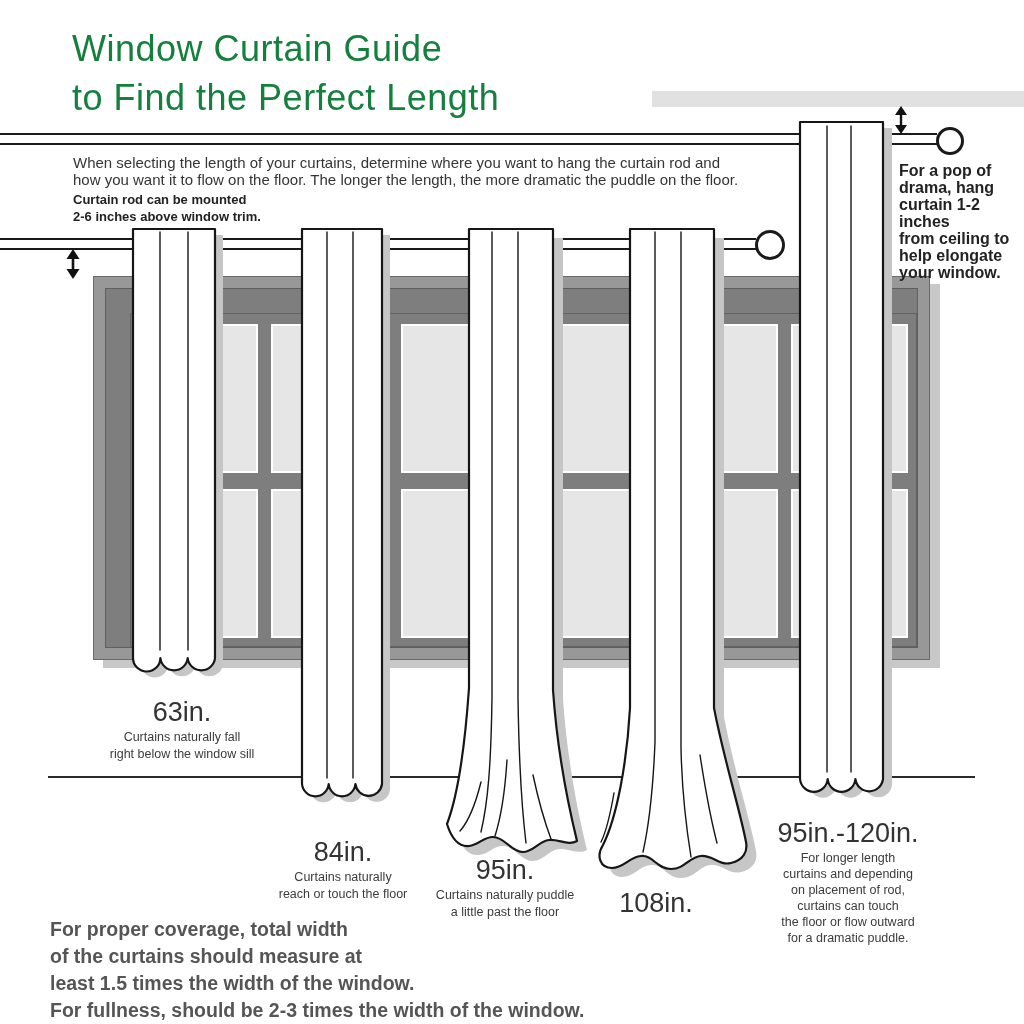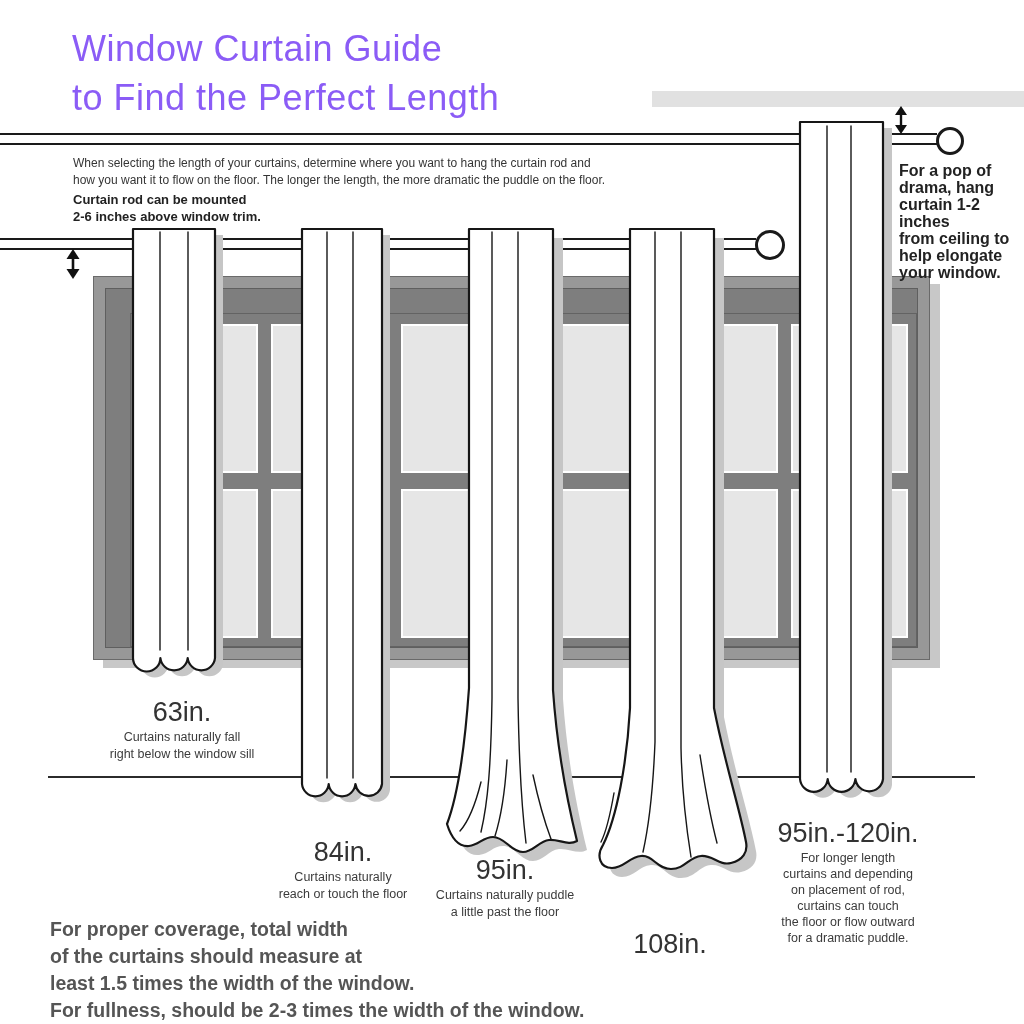--- a/index.html
+++ b/index.html
@@ -3,22 +3,22 @@
 <meta charset="utf-8">
 <style>
   html,body{margin:0;padding:0;background:#fff;}
   body{width:1024px;height:1024px;position:relative;overflow:hidden;
        font-family:"Liberation Sans", sans-serif;color:#3a3a3a;}
   .abs{position:absolute;}
   .ml{white-space:pre-line;}
 
   
   .title{left:72px;top:24px;font-size:36px;line-height:49px;letter-spacing:.5px;
-         color:#8b5cf6;font-weight:400;z-index:5;}
-  .intro{left:73px;top:155px;font-size:12px;line-height:16.5px;color:#353535;z-index:5;}
+         color:#15803d;font-weight:400;z-index:5;}
+  .intro{left:73px;top:155px;font-size:15px;line-height:16.5px;color:#353535;z-index:5;}
   .rod-note{left:73px;top:192px;font-size:13px;line-height:16.5px;font-weight:700;color:#222;z-index:5;}
   .ceil-note{left:899px;top:162px;width:120px;font-size:16px;line-height:17px;
              font-weight:700;color:#222;z-index:5;}
   .width-note{left:50px;top:896px;font-size:19.5px;line-height:27px;font-weight:700;
               color:#555;z-index:5;margin-top:20px;}
 
   .clabel{z-index:5;text-align:center;width:240px;}
   .clabel .big{font-size:27px;color:#333;line-height:30px;}
   .clabel .desc{font-size:12.5px;line-height:16.5px;color:#3b3b3b;margin-top:2px;}
 
@@ -166,21 +166,21 @@
 <div class="abs clabel" style="left:223px;top:820px;margin-top:17px;">
   <div class="big">84in.</div>
   <div class="desc ml">Curtains naturally
 reach or touch the floor</div>
 </div>
 <div class="abs clabel" style="left:385px;top:855px;">
   <div class="big">95in.</div>
   <div class="desc ml">Curtains naturally puddle
 a little past the floor</div>
 </div>
-<div class="abs clabel" style="left:550px;top:888px;margin-top:41px;">
+<div class="abs clabel" style="left:536px;top:888px;">
   <div class="big">108in.</div>
 </div>
 <div class="abs clabel" style="left:728px;top:818px;">
   <div class="big">95in.-120in.</div>
   <div class="desc ml" style="line-height:16px;">For longer length
 curtains and depending
 on placement of rod,
 curtains can touch
 the floor or flow outward
 for a dramatic puddle.</div>

